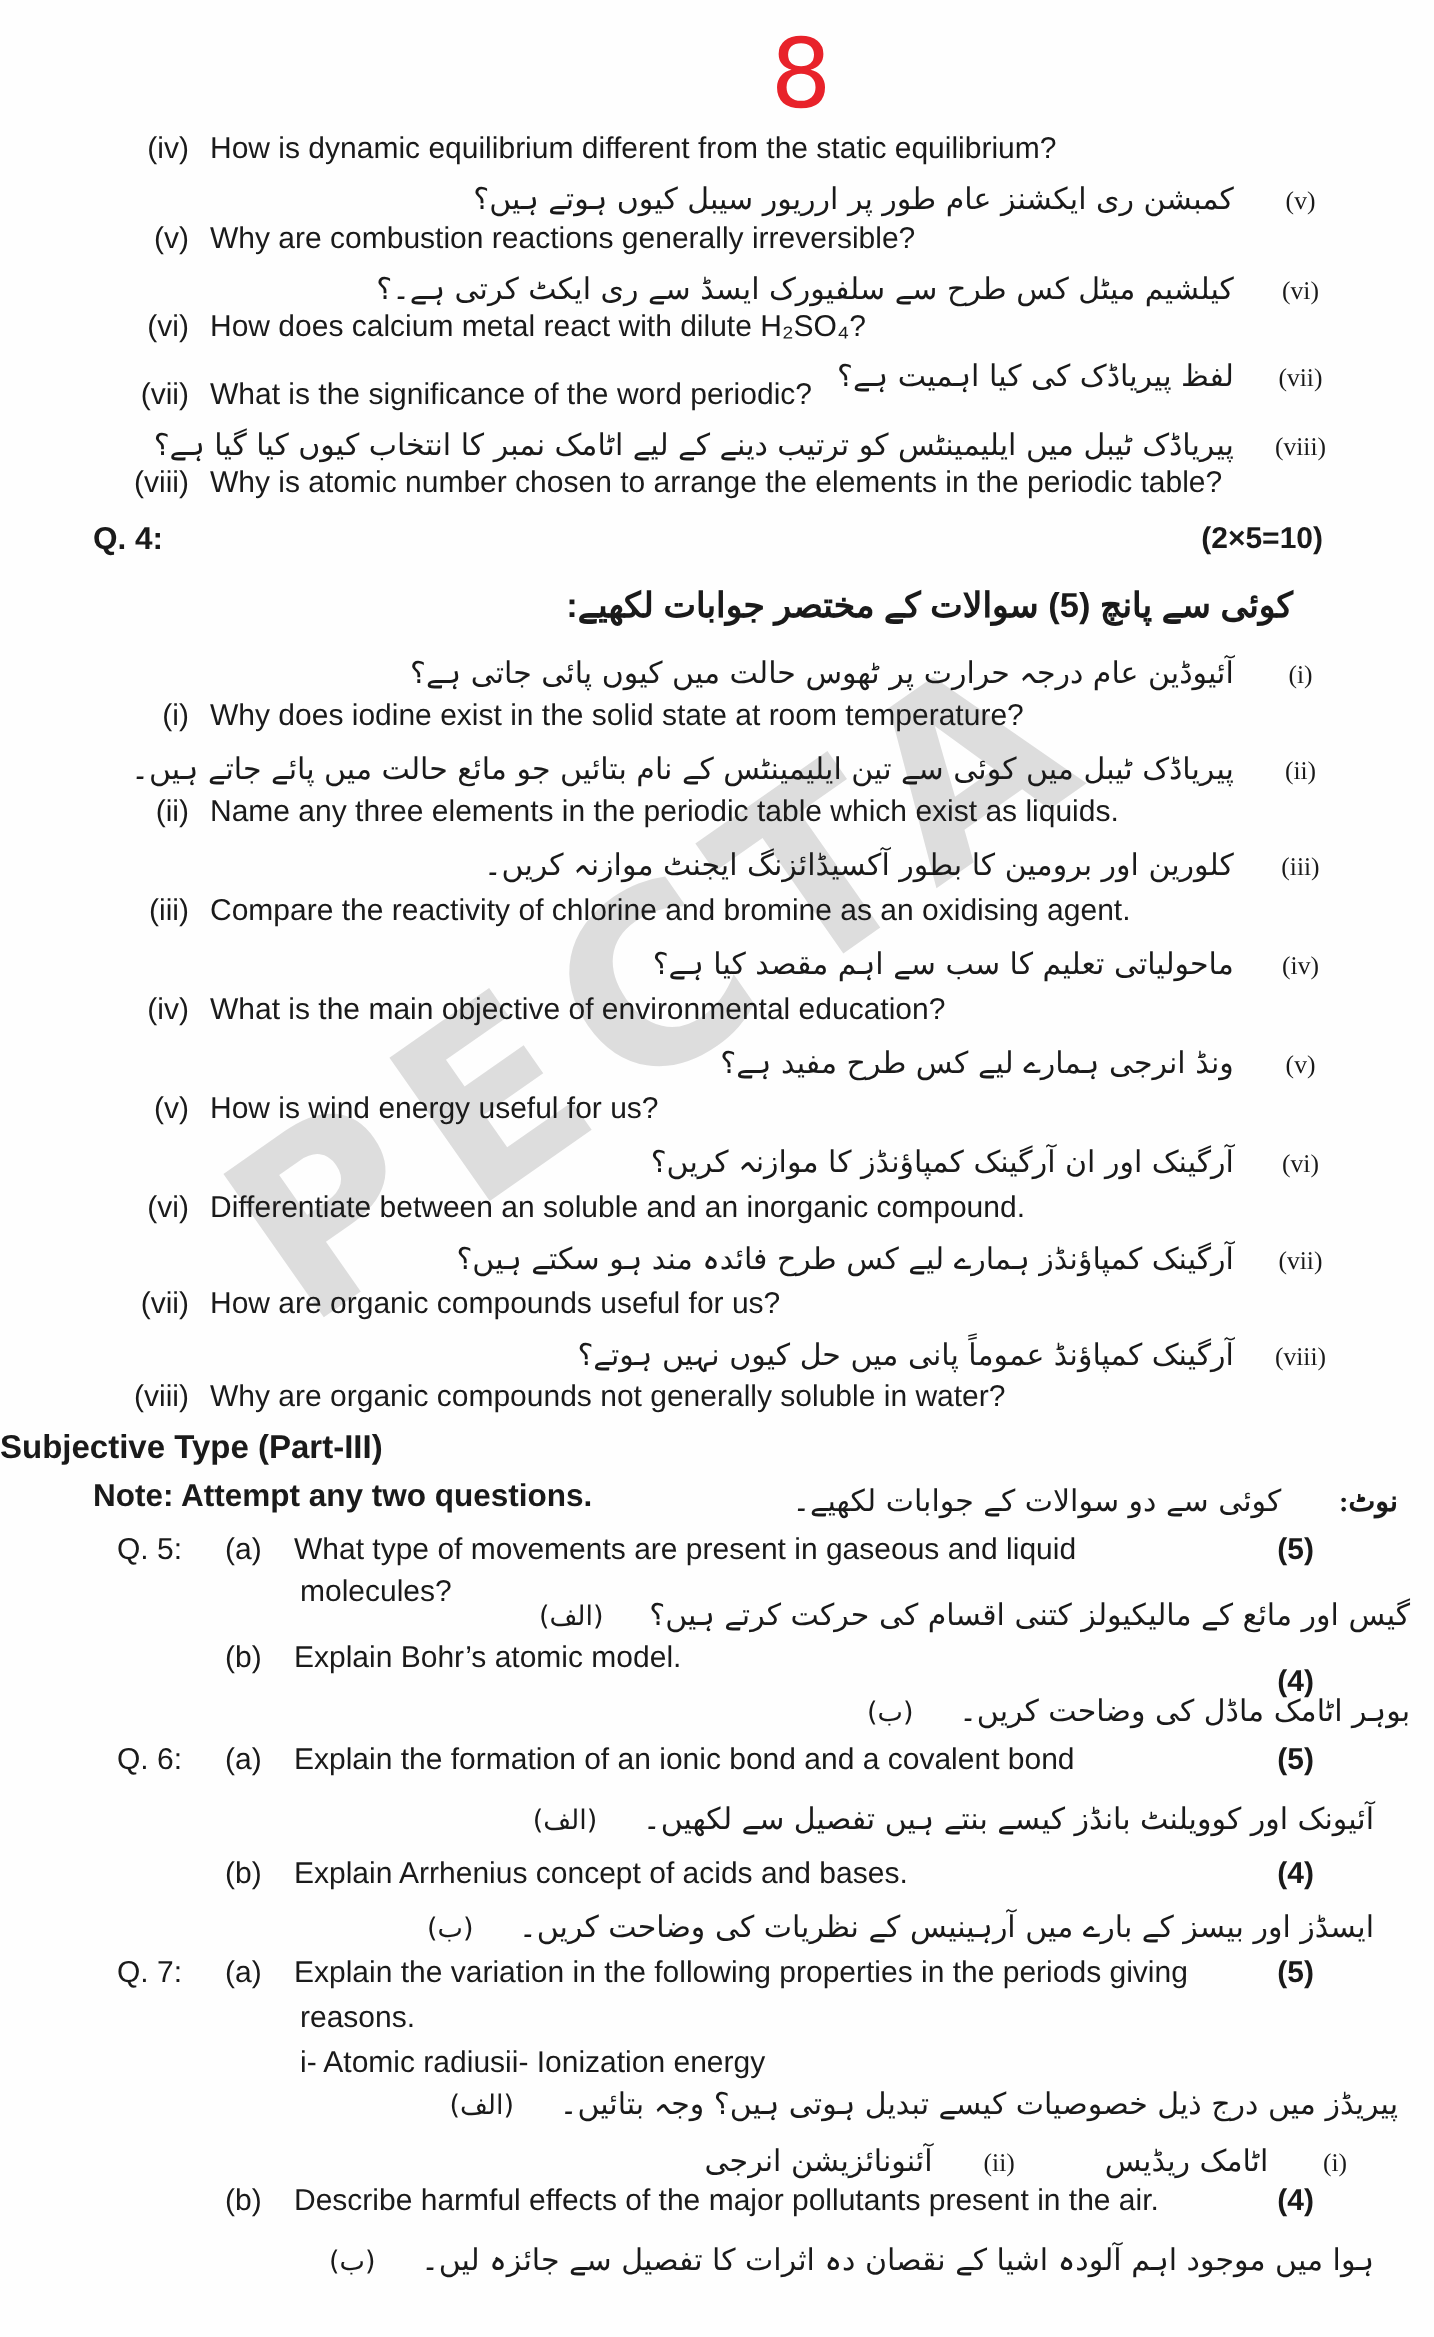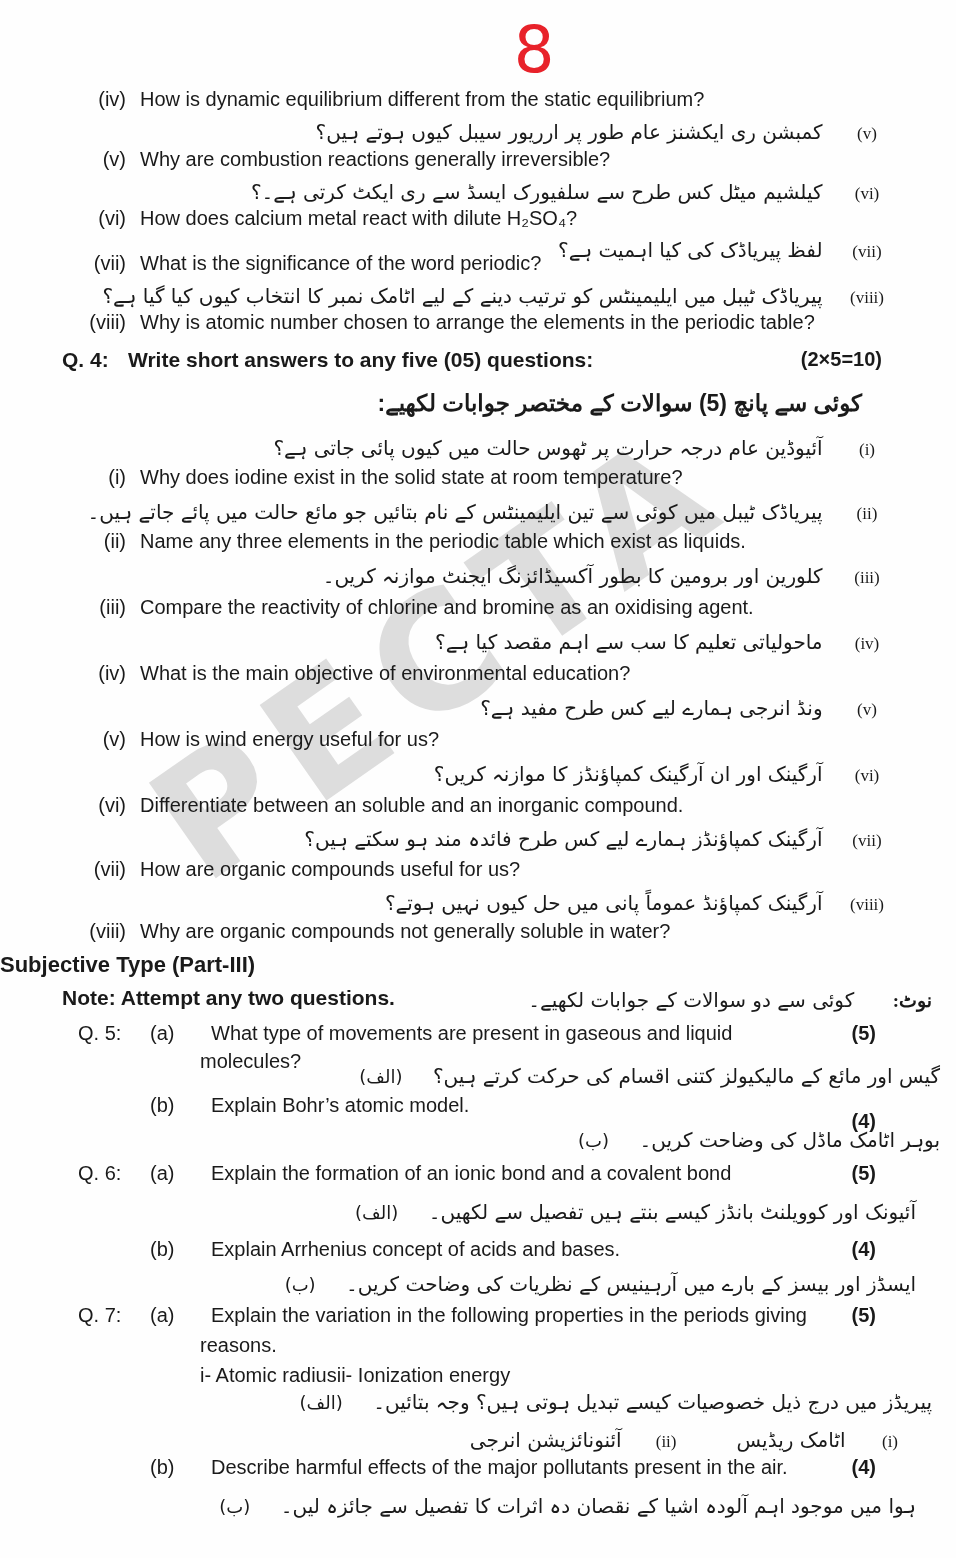--- a/index.html
+++ b/index.html
@@ -40,21 +40,21 @@
   .marksR{position:absolute;right:74px;font-weight:bold;font-size:20px;}
   .urheadq4{position:absolute;right:94px;direction:rtl;font-weight:bold;font-size:23px;}
   .subj{position:absolute;left:0;right:0;text-align:left;font-weight:bold;font-size:22px;}
   .noteen{position:absolute;left:62px;font-weight:bold;font-size:21px;white-space:nowrap;}
   .noteur{position:absolute;right:24px;direction:rtl;white-space:nowrap;}
   .noteur .uan{font-weight:bold;font-size:19px;font-family:Liberation Serif, serif;margin-inline-end:34px;text-align:right;}
   
   .qr{position:absolute;left:78px;display:flex;align-items:flex-start;white-space:nowrap;}
   .qr .qn{width:66px;flex:none;font-size:20px;}
   .qr .ab{width:46px;flex:none;font-size:20px;margin-left:6px;}
-  .qr .qt{font-size:20px;margin-left:15px;}
+  .qr .qt{font-size:20px;margin-left:0;}
   .cont{position:absolute;left:200px;font-size:20px;white-space:nowrap;}
   .subitems{position:absolute;left:200px;display:flex;font-size:20px;white-space:nowrap;}
   .mk{position:absolute;right:80px;font-weight:bold;font-size:20px;}
 </style>
 </head>
 <body>
 
 <div class="sheet">
 
   <div class="wm">PECTA</div>
@@ -89,21 +89,20 @@
   <div class="uq" style="top:284px">
     <span class="un">(viii)</span>
     <span class="ut">پیریاڈک ٹیبل میں ایلیمینٹس کو ترتیب دینے کے لیے اٹامک نمبر کا انتخاب کیوں کیا گیا ہے؟</span></div>
   <div class="er" style="top:311px">
     <span class="rn">(viii)</span>
     <span class="rt">Why is atomic number chosen to arrange the elements in the periodic table?</span>
     </div>
 
   <div class="q4head" style="top:348px">
     <span class="qn">Q. 4:</span>
-    <span class="qt">Write short answers to any five (05) questions:</span>
     </div>
   <div class="marksR" style="top:348px">(2×5=10)</div>
   <div class="urheadq4" style="top:390px">کوئی سے پانچ (5) سوالات کے مختصر جوابات لکھیے:</div>
 
   <div class="uq" style="top:436px">
     <span class="un">(i)</span>
     <span class="ut">آئیوڈین عام درجہ حرارت پر ٹھوس حالت میں کیوں پائی جاتی ہے؟</span></div>
   <div class="er" style="top:466px">
     <span class="rn">(i)</span>
     <span class="rt">Why does iodine exist in the solid state at room temperature?</span>

